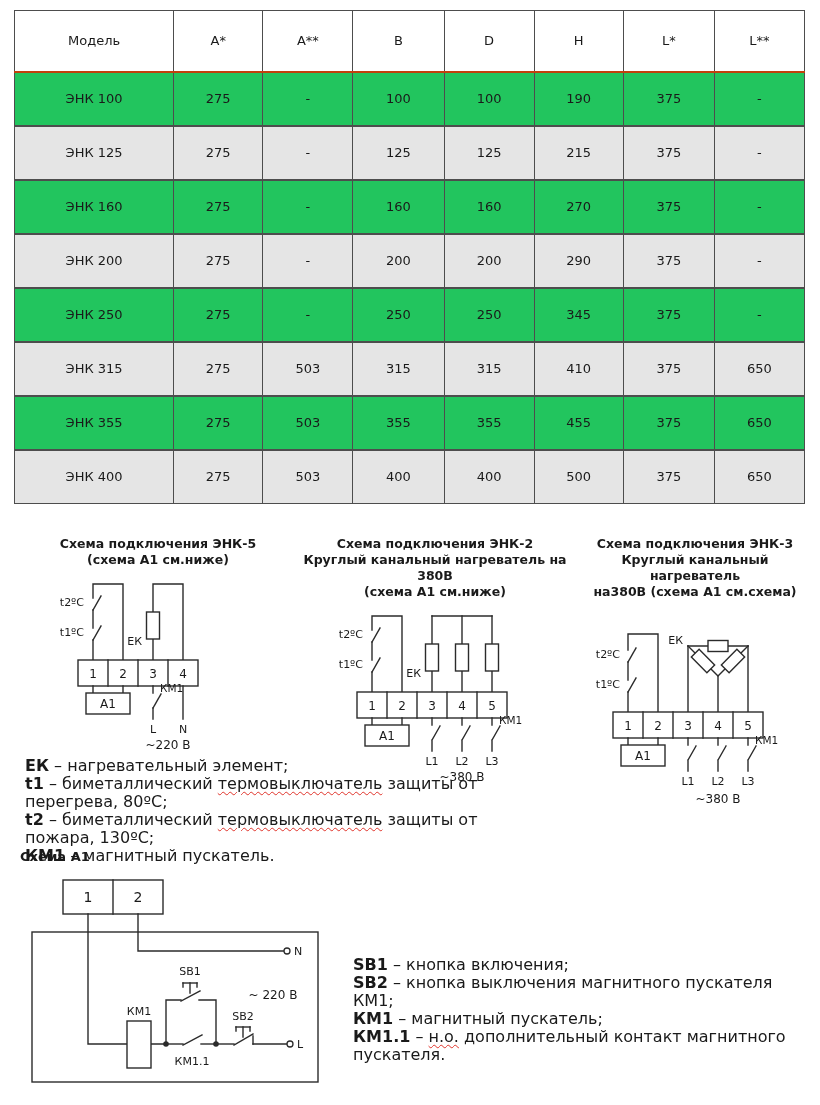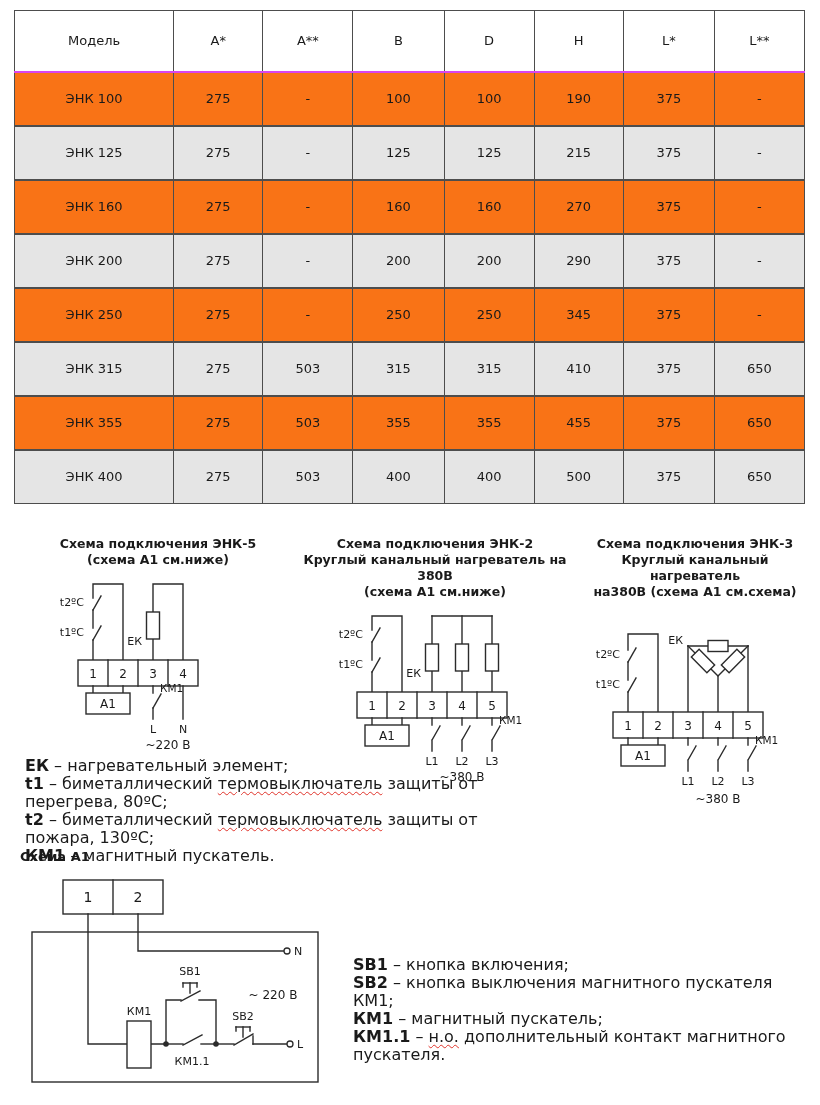--- a/index.html
+++ b/index.html
@@ -11,23 +11,23 @@
   
   .spec-table {
     position:absolute; left:14px; top:10px; width:791px;
     border-collapse:collapse; table-layout:fixed;
   }
   .spec-table th, .spec-table td {
     border:1px solid #4d4d4d; text-align:center; vertical-align:middle;
     font-size:13px; font-weight:normal; padding:0;
   }
   .spec-table thead tr { height:61px; }
-  .spec-table thead th { border-bottom:2px solid #d946ef; background:#ffffff; }
+  .spec-table thead th { border-bottom:2px solid #c2410c; background:#ffffff; }
   .spec-table tbody tr { height:54px; background:#e5e5e5; }
-  .spec-table tbody tr.striped { background:#f97316; border-top:2px solid #4d4d4d; border-bottom:2px solid #4d4d4d; }
+  .spec-table tbody tr.striped { background:#22c55e; border-top:2px solid #4d4d4d; border-bottom:2px solid #4d4d4d; }
   
   .schema-col { position:absolute; top:536px; }
   .schema-title { font-weight:bold; font-size:12.5px; line-height:16px; text-align:center; }
   .schema-svg { display:block; margin-top:4px; }
   svg .wire { stroke:#2b2b2b; stroke-width:1.4; fill:none; stroke-linecap:square; }
   svg .element { fill:#ffffff; stroke:#2b2b2b; stroke-width:1.4; }
   svg .node { fill:#2b2b2b; stroke:none; }
   svg .term-circle { fill:#ffffff; stroke:#2b2b2b; stroke-width:1.3; }
   svg text { font-family:"DejaVu Sans","Liberation Sans",sans-serif; font-size:11px; fill:#1a1a1a; }
   svg text.tnum { font-size:12px; text-anchor:middle; }

